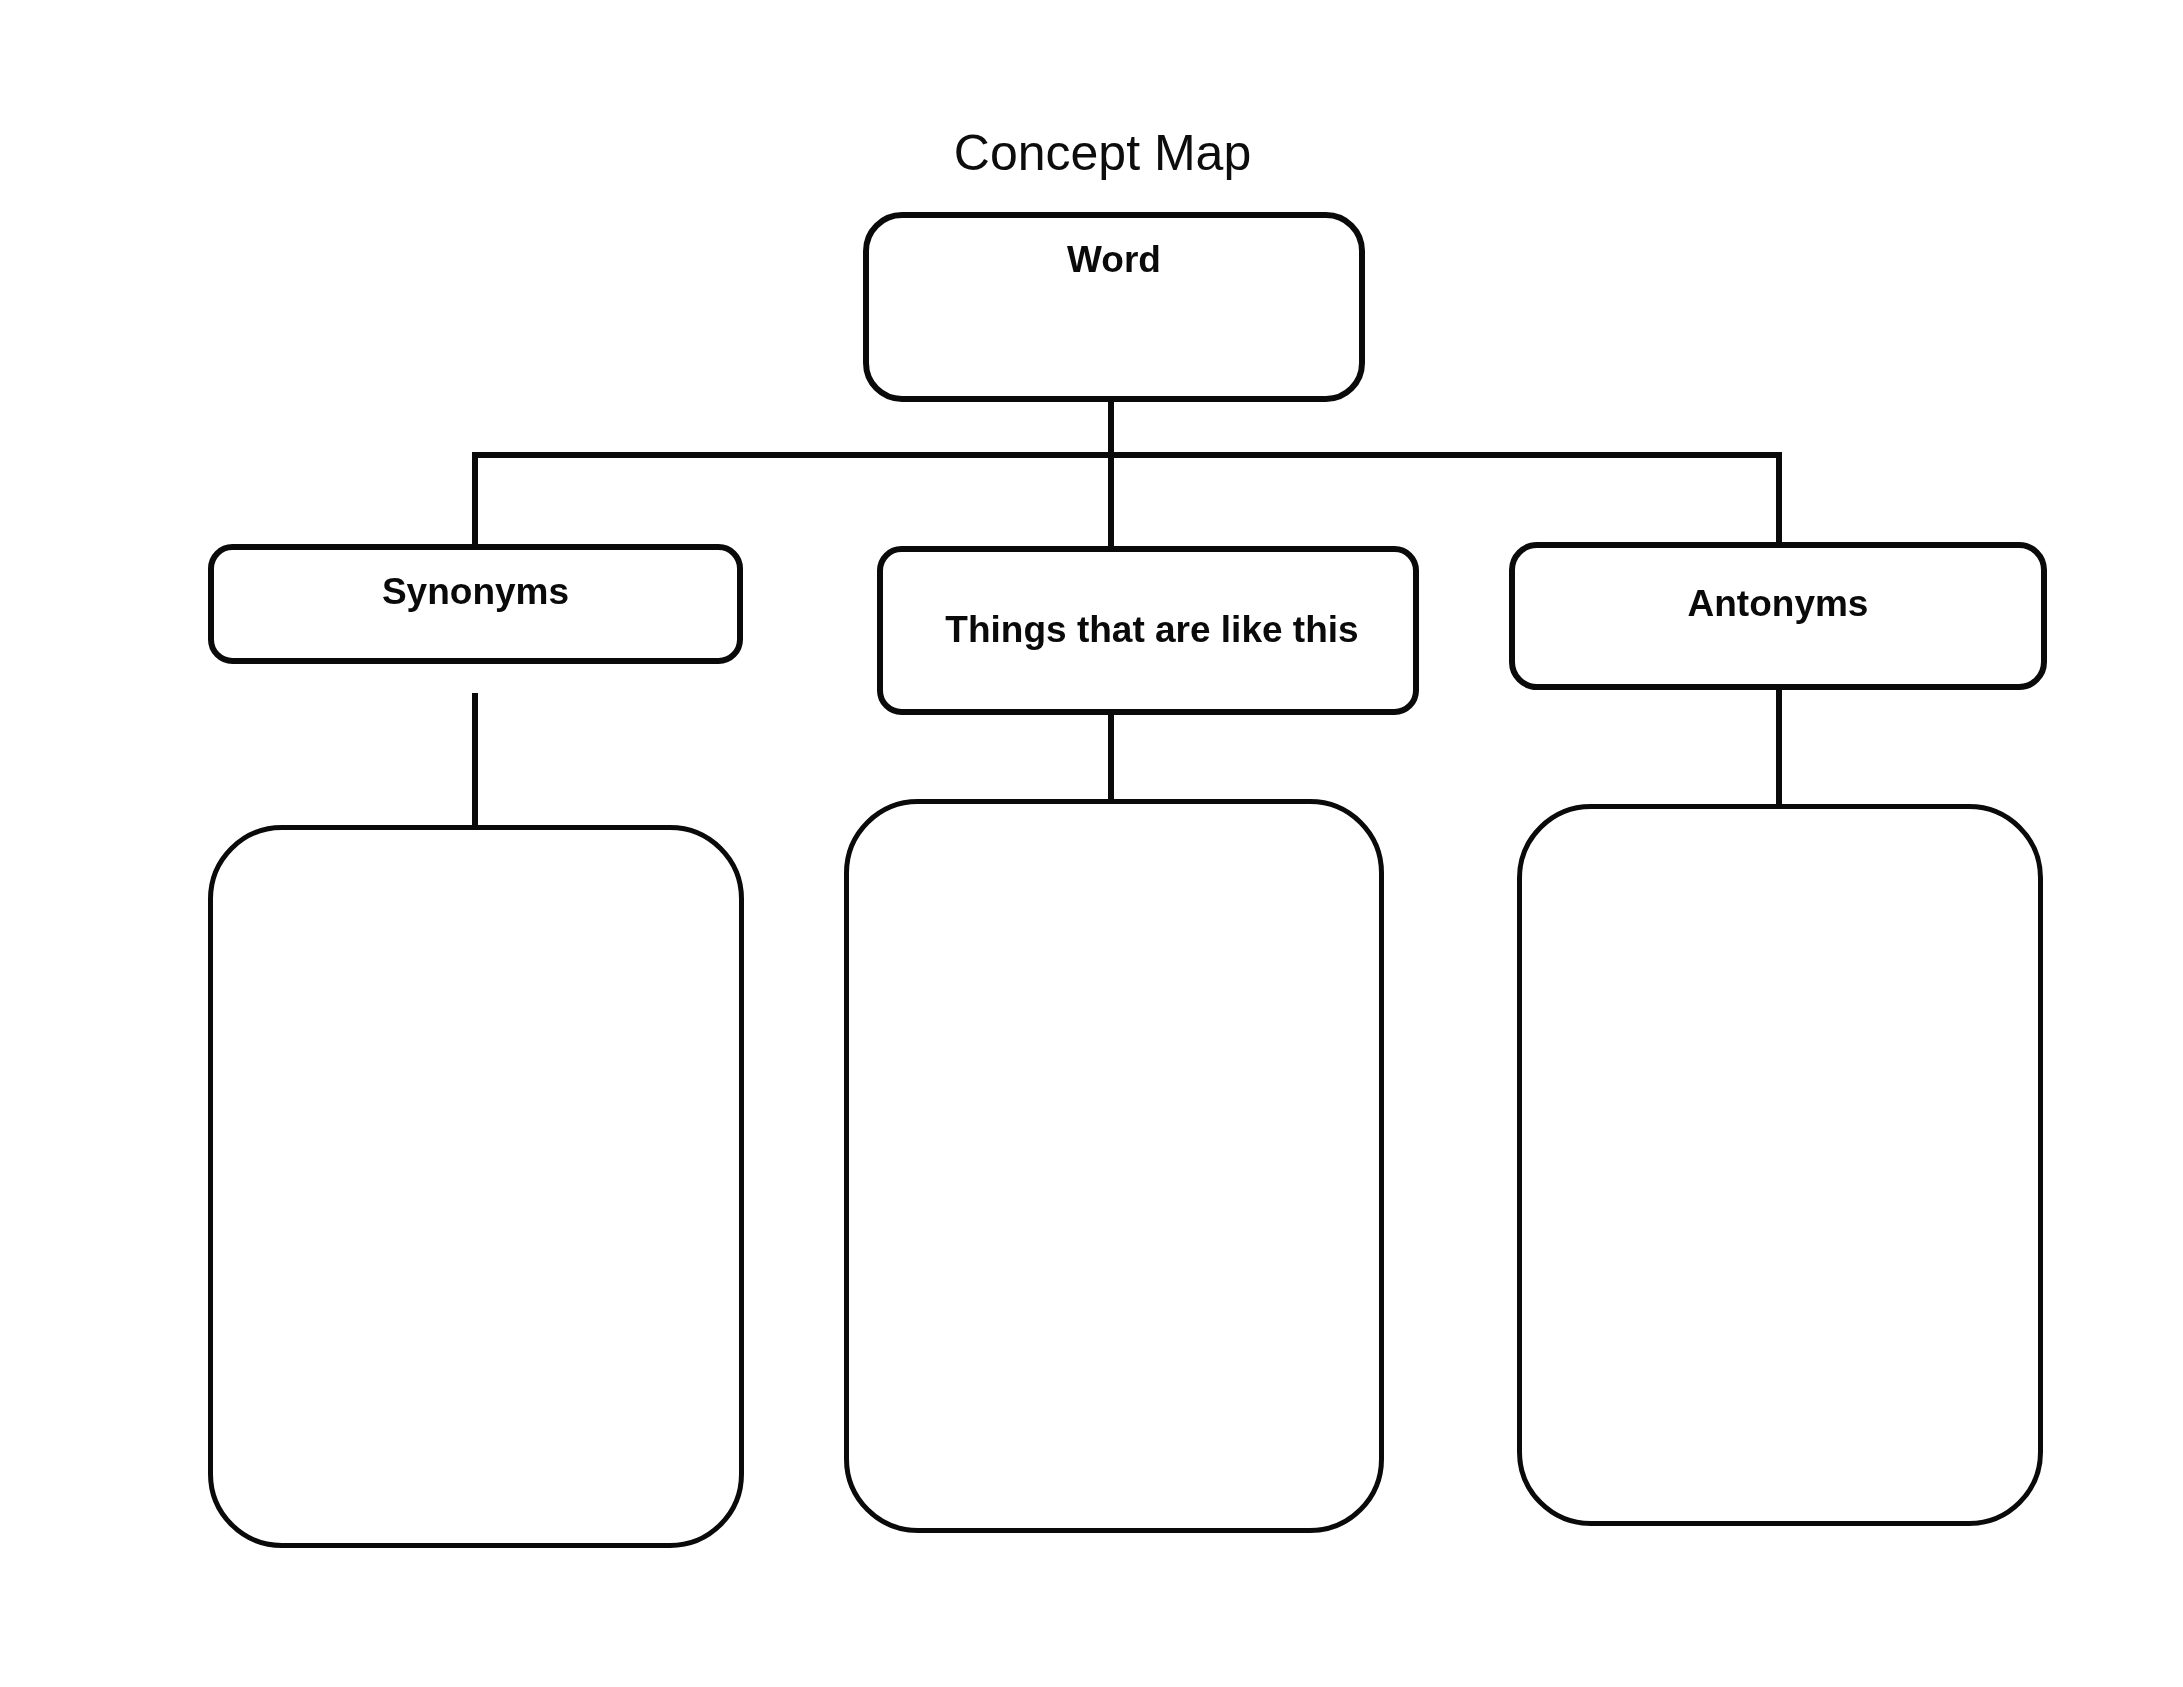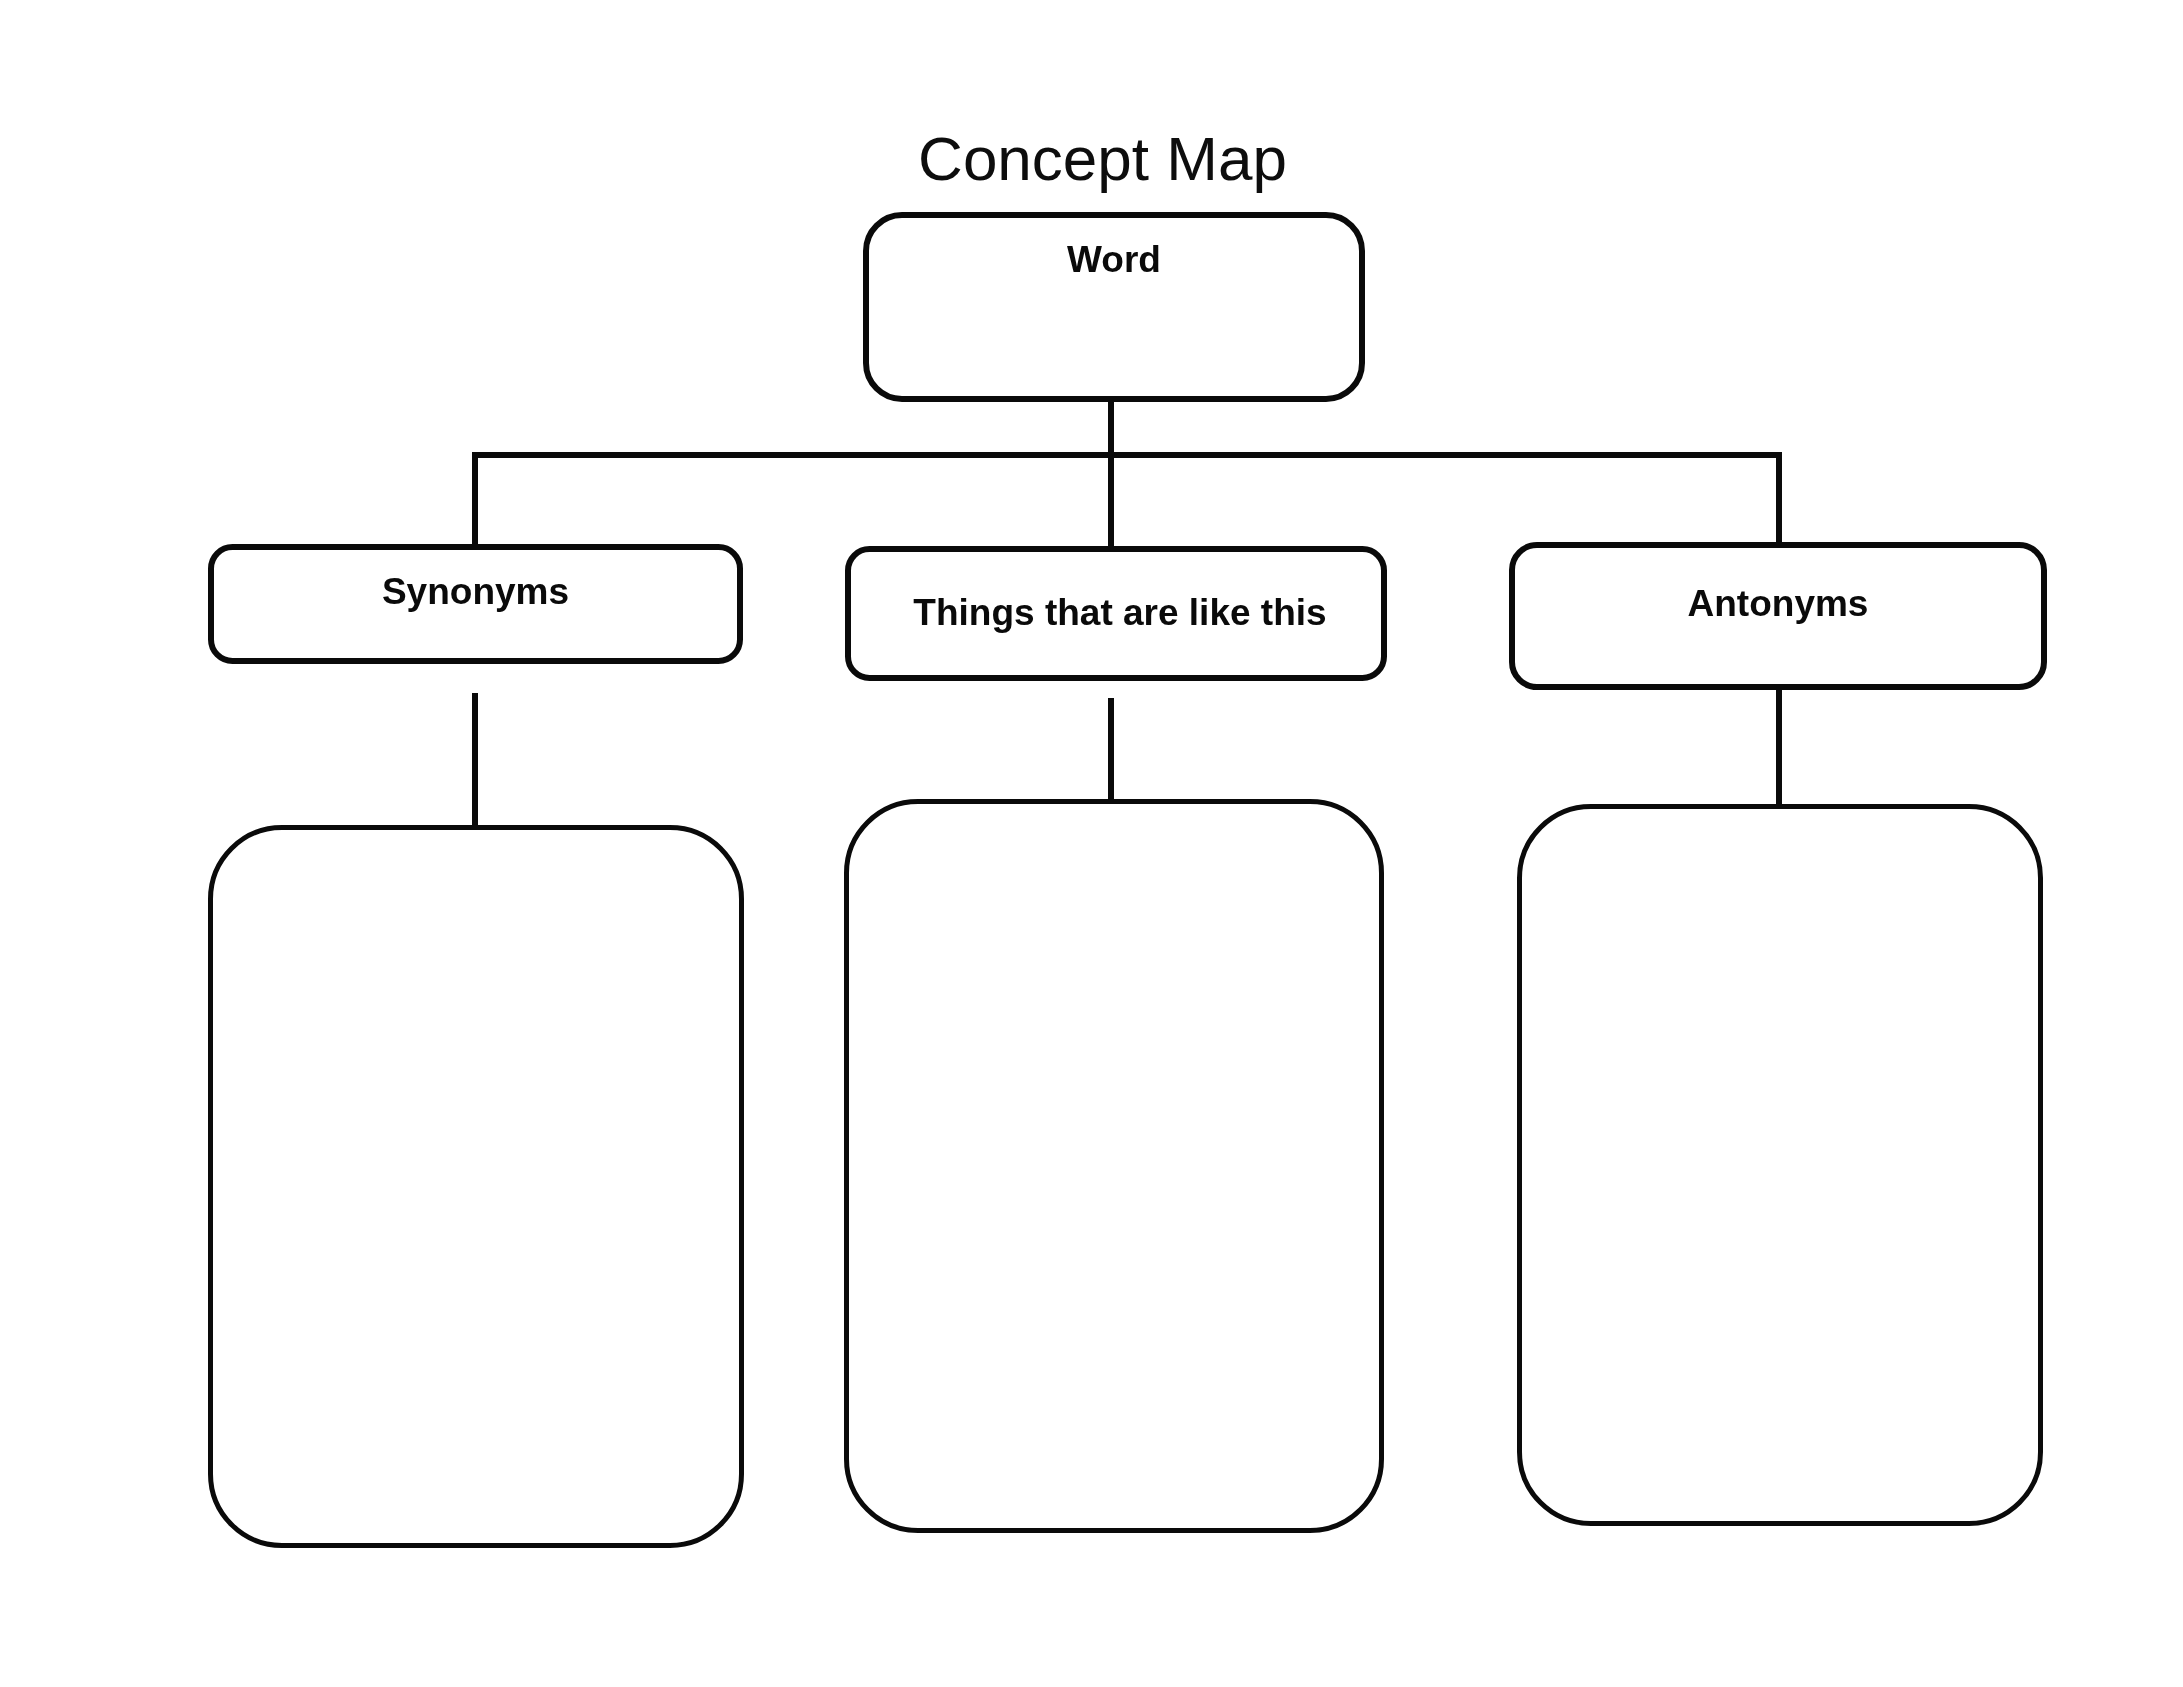--- a/index.html
+++ b/index.html
@@ -15,21 +15,21 @@
     font-family: "Liberation Sans", sans-serif;
     color: #0a0a0a;
     overflow: hidden;
   }
   .title {
     position: absolute;
     left: 797px;
     top: 128px;
     width: 611px;
     text-align: center;
-    font-size: 62px;
+    font-size: 50px;
     font-weight: 400;
     letter-spacing: 0px;
     color: #0d0d0d;
     line-height: 1;
   }
   .box {
     position: absolute;
     background: #ffffff;
     border: 6.1px solid #0a0a0a;
     box-sizing: border-box;
@@ -55,21 +55,21 @@
     align-items: center;
     text-align: center;
   }
   .cat-box .label {
     font-size: 37px;
     font-weight: 700;
     line-height: 1.3;
     transform: translateY(-12.2px);
   }
   .cat-synonyms { left: 208px; top: 544px; width: 535px; height: 120px; }
-  .cat-things   { left: 845px; top: 546px; width: 542px; height: 135px; padding-left: 8px; }
+  .cat-things   { left: 877px; top: 546px; width: 542px; height: 169px; padding-left: 8px; }
   .cat-things .label { max-width: 437px; transform: translateY(0px); }
   .cat-antonyms { left: 1509px; top: 542px; width: 538px; height: 148px; border-radius: 28px; }
   
   .big-box { border-radius: 74px; border-width: 5.2px; }
   .big-left  { left: 208px;  top: 825px; width: 536px; height: 723px; }
   .big-mid   { left: 844px;  top: 799px; width: 540px; height: 734px; }
   .big-right { left: 1517px; top: 804px; width: 526px; height: 722px; }
   
   .connector {
     position: absolute;

